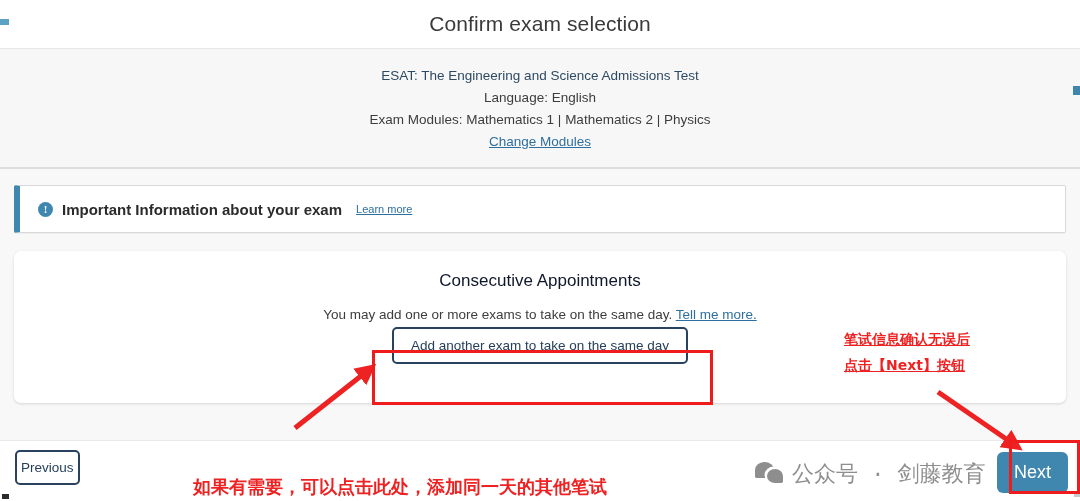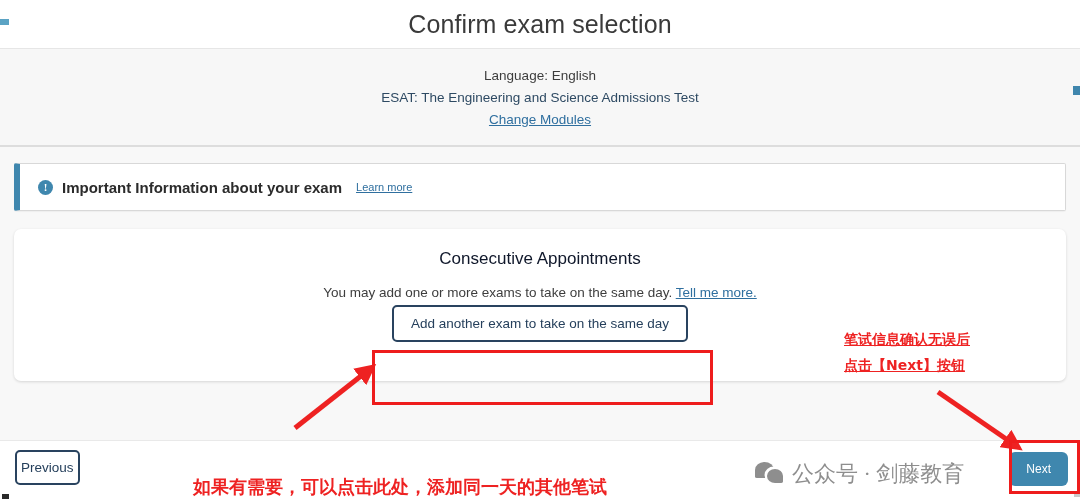--- a/index.html
+++ b/index.html
@@ -20,21 +20,21 @@
   .page-header {
     height: 48px;
     background: #ffffff;
     display: flex;
     align-items: center;
     justify-content: center;
     border-bottom: 1px solid #e6e6e6;
     position: relative;
   }
   .page-title {
-    font-size: 25px;
+    font-size: 21px;
     color: #3a3a3a;
     font-weight: 400;
     letter-spacing: 0.1px;
   }
   .edge-chip-tl {
     position: absolute;
     left: 0px;
     top: 19px;
     width: 9px;
     height: 6px;
@@ -169,21 +169,21 @@
     cursor: pointer;
   }
   .next-button {
     position: absolute;
     right: 12px;
     top: 11px;
     background: #3f87ae;
     border: none;
     border-radius: 6px;
     color: #ffffff;
-    font-size: 12px;
+    font-size: 18px;
     padding: 10px 17px;
     cursor: pointer;
   }
   .edge-chip-br {
     position: absolute;
     right: 0;
     bottom: 4px;
     width: 6px;
     height: 6px;
     background: #c9c9c9;
@@ -201,21 +201,21 @@
   .watermark {
     position: absolute;
     left: 755px;
     bottom: 12px;
     display: flex;
     align-items: center;
     color: #8e8e8e;
     font-size: 22px;
     z-index: 4;
     pointer-events: none;
-    font-family: Liberation Serif, serif;
+    font-family: Liberation Mono, monospace;
   }
   .wechat-logo {
     position: relative;
     width: 30px;
     height: 24px;
     margin-right: 7px;
   }
   .wechat-logo .b1 {
     position: absolute;
     left: 0; top: 0;
@@ -283,22 +283,23 @@
 </head>
 <body>
 
 <div class="page-header">
   <div class="edge-chip-tl"></div>
   <div class="page-title">Confirm exam selection</div>
 </div>
 
 <div class="exam-summary">
   <div class="edge-chip-r"></div>
+  <div class="line title-line">ESAT: The Engineering and Science Admissions Test</div>
   <div class="line">Language: English</div>
-  <div class="line title-line">ESAT: The Engineering and Science Admissions Test</div>
+  <div class="line">Exam Modules: Mathematics 1 | Mathematics 2 | Physics</div>
   <div class="line"><span class="link">Change Modules</span></div>
 </div>
 
 <div class="banner-wrap">
   <div class="info-banner">
     <div class="info-icon">!</div>
     <span class="banner-text">Important Information about your exam</span>
     <span class="link banner-link">Learn more</span>
   </div>
 </div>

